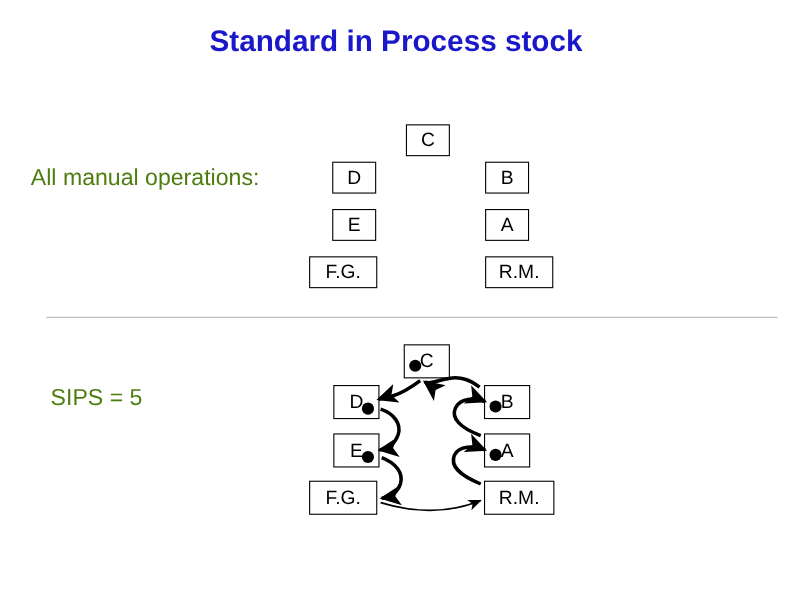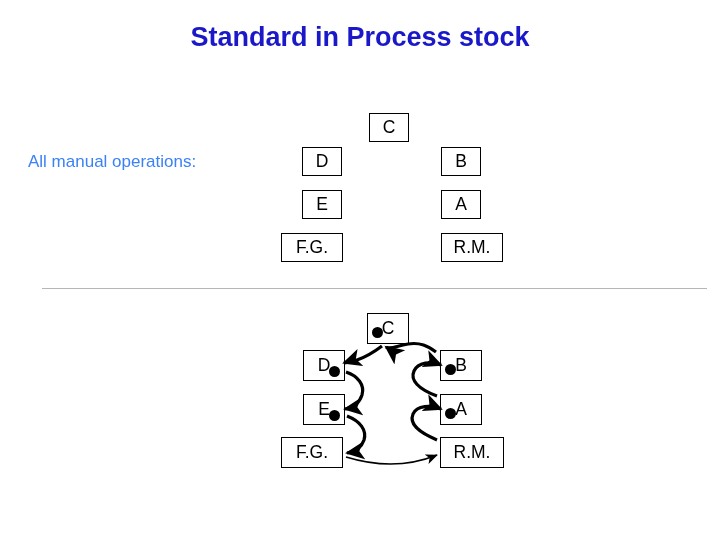--- a/index.html
+++ b/index.html
@@ -42,23 +42,23 @@
     left: 42px;
     top: 288px;
     width: 665px;
     height: 1px;
     background: #b6b6b6;
   }
 
   
   .caption {
     position: absolute;
-    font-size: 17px;
+    font-size: 21px;
     line-height: 23px;
-    color: #3b82f6;
+    color: #4d7c0f;
     white-space: nowrap;
   }
   .caption .line2 {
     display: block;
     padding-left: 18px;
   }
   #caption-manual { left: 28px; top: 150px; }
   #caption-auto   { left: 28px; top: 350px; }
 
   
@@ -147,20 +147,21 @@
       <span class="lbl">A</span>
     </div>
     <div class="node n-rm">
       <span class="lbl">R.M.</span>
     </div>
   </div>
 
   <div id="divider" style="background: rgb(182, 182, 182);"></div>
 
   <div id="caption-auto" class="caption">
+    <span class="line2">SIPS = 5</span>
   </div>
 
   <svg id="flow-svg" viewBox="0 0 720 540" xmlns="http://www.w3.org/2000/svg">
     <defs>
       <marker id="ah" markerWidth="7" markerHeight="7" refX="5.4" refY="3" orient="auto" markerUnits="strokeWidth">
         <path d="M0,0.2 L6,3 L0,5.8 L1.5,3 Z" fill="#000000"></path>
       </marker>
       <marker id="ah-thin" markerWidth="9" markerHeight="9" refX="7" refY="3.6" orient="auto" markerUnits="strokeWidth">
         <path d="M0,0.4 L7.6,3.6 L0,6.8 L2,3.6 Z" fill="#000000"></path>
       </marker>

